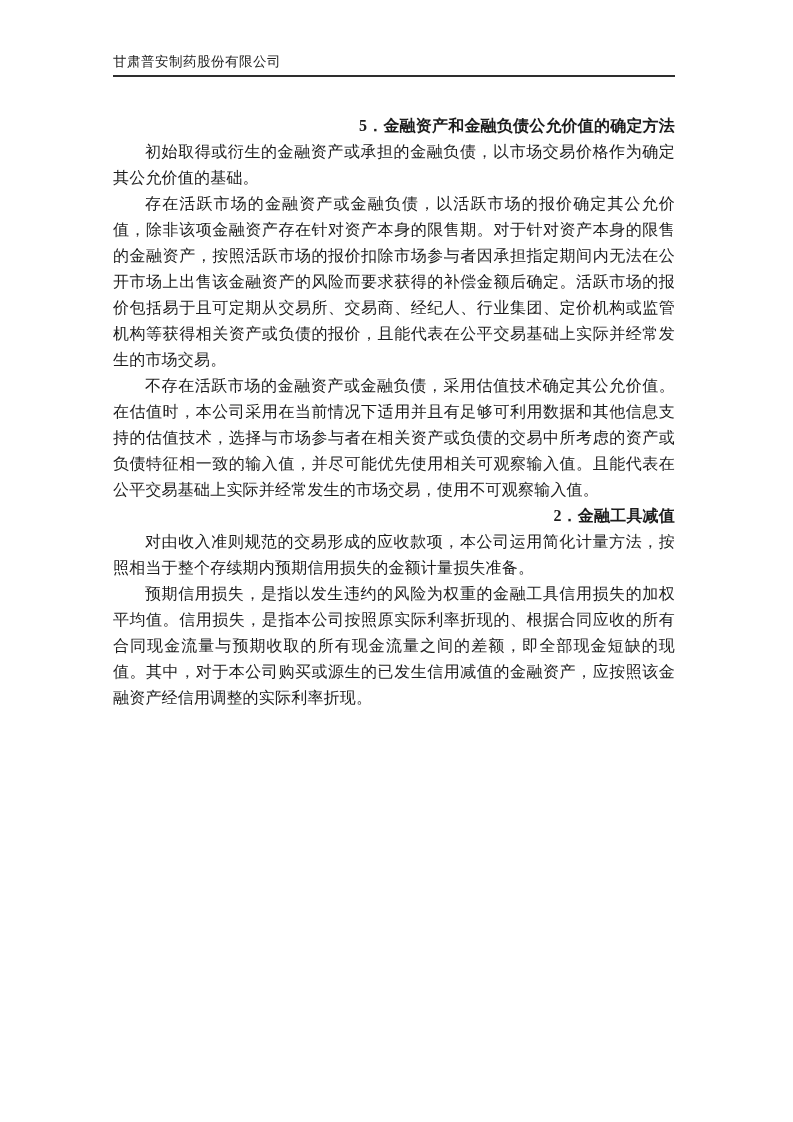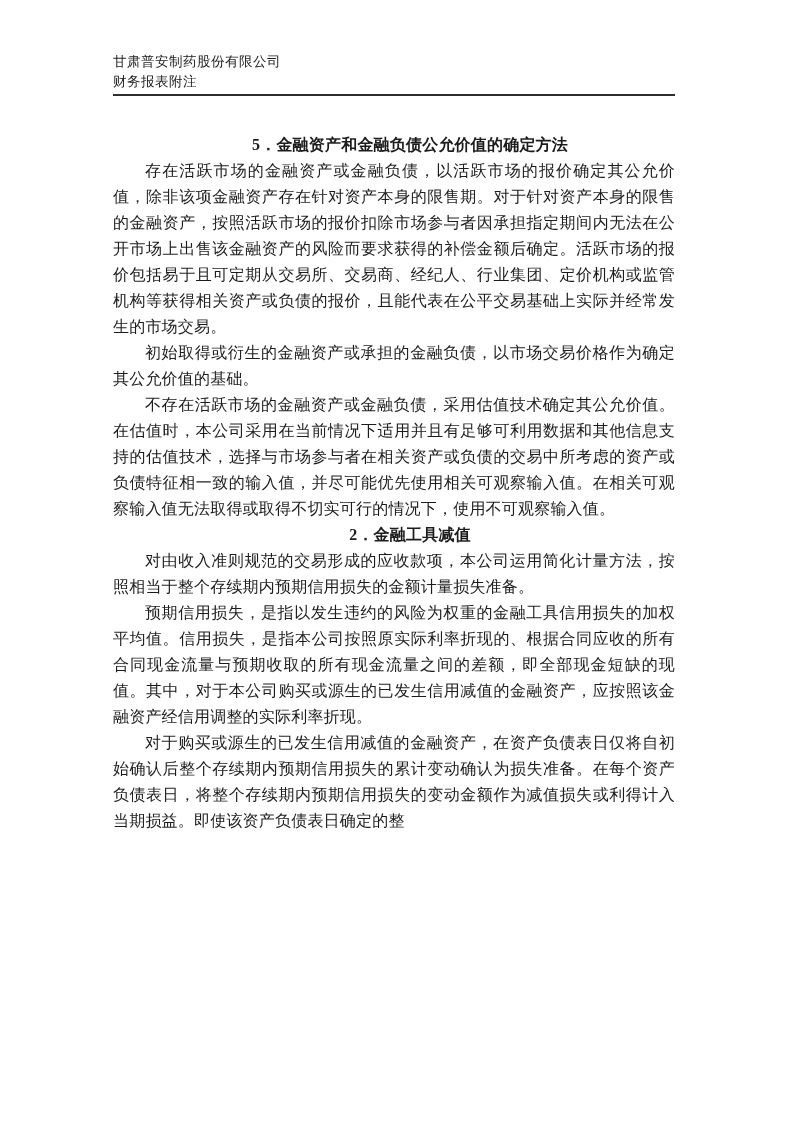--- a/index.html
+++ b/index.html
@@ -42,53 +42,51 @@
     text-justify: inter-ideograph;
   }
   .doc-body p {
     margin: 0;
     padding: 0;
     text-indent: 2em;
     letter-spacing: 0.2px;
   }
   .doc-body p.heading {
     font-weight: bold;
-    text-align: center;
+    text-align: right;
   }
   .doc-footer {
     position: absolute;
     left: 0;
     top: 1076px;
     width: 793px;
     font-size: 14px;
     letter-spacing: 1px;
   }
 </style>
 </head>
 <body>
 
 <div class="page">
   <div class="content">
 
     <header class="doc-header">
       <div>甘肃普安制药股份有限公司</div>
-      <div>财务报表附注</div>
     </header>
 
     <hr class="header-rule">
 
     <main class="doc-body">
       <p class="heading">5．金融资产和金融负债公允价值的确定方法</p>
+      <p>初始取得或衍生的金融资产或承担的金融负债，以市场交易价格作为确定其公允价值的基础。</p>
       <p>存在活跃市场的金融资产或金融负债，以活跃市场的报价确定其公允价值，除非该项金融资产存在针对资产本身的限售期。对于针对资产本身的限售的金融资产，按照活跃市场的报价扣除市场参与者因承担指定期间内无法在公开市场上出售该金融资产的风险而要求获得的补偿金额后确定。活跃市场的报价包括易于且可定期从交易所、交易商、经纪人、行业集团、定价机构或监管机构等获得相关资产或负债的报价，且能代表在公平交易基础上实际并经常发生的市场交易。</p>
-      <p>初始取得或衍生的金融资产或承担的金融负债，以市场交易价格作为确定其公允价值的基础。</p>
-      <p>不存在活跃市场的金融资产或金融负债，采用估值技术确定其公允价值。在估值时，本公司采用在当前情况下适用并且有足够可利用数据和其他信息支持的估值技术，选择与市场参与者在相关资产或负债的交易中所考虑的资产或负债特征相一致的输入值，并尽可能优先使用相关可观察输入值。在相关可观察输入值无法取得或取得不切实可行的情况下，使用不可观察输入值。</p>
+      <p>不存在活跃市场的金融资产或金融负债，采用估值技术确定其公允价值。在估值时，本公司采用在当前情况下适用并且有足够可利用数据和其他信息支持的估值技术，选择与市场参与者在相关资产或负债的交易中所考虑的资产或负债特征相一致的输入值，并尽可能优先使用相关可观察输入值。且能代表在公平交易基础上实际并经常发生的市场交易，使用不可观察输入值。</p>
       <p class="heading">2．金融工具减值</p>
       <p>对由收入准则规范的交易形成的应收款项，本公司运用简化计量方法，按照相当于整个存续期内预期信用损失的金额计量损失准备。</p>
       <p>预期信用损失，是指以发生违约的风险为权重的金融工具信用损失的加权平均值。信用损失，是指本公司按照原实际利率折现的、根据合同应收的所有合同现金流量与预期收取的所有现金流量之间的差额，即全部现金短缺的现值。其中，对于本公司购买或源生的已发生信用减值的金融资产，应按照该金融资产经信用调整的实际利率折现。</p>
-      <p>对于购买或源生的已发生信用减值的金融资产，在资产负债表日仅将自初始确认后整个存续期内预期信用损失的累计变动确认为损失准备。在每个资产负债表日，将整个存续期内预期信用损失的变动金额作为减值损失或利得计入当期损益。即使该资产负债表日确定的整</p>
     </main>
 
   </div>
 
   <footer class="doc-footer">
     <span>财务报表附注 第 11 页</span>
   </footer>
 </div>
 
 </body></html>

